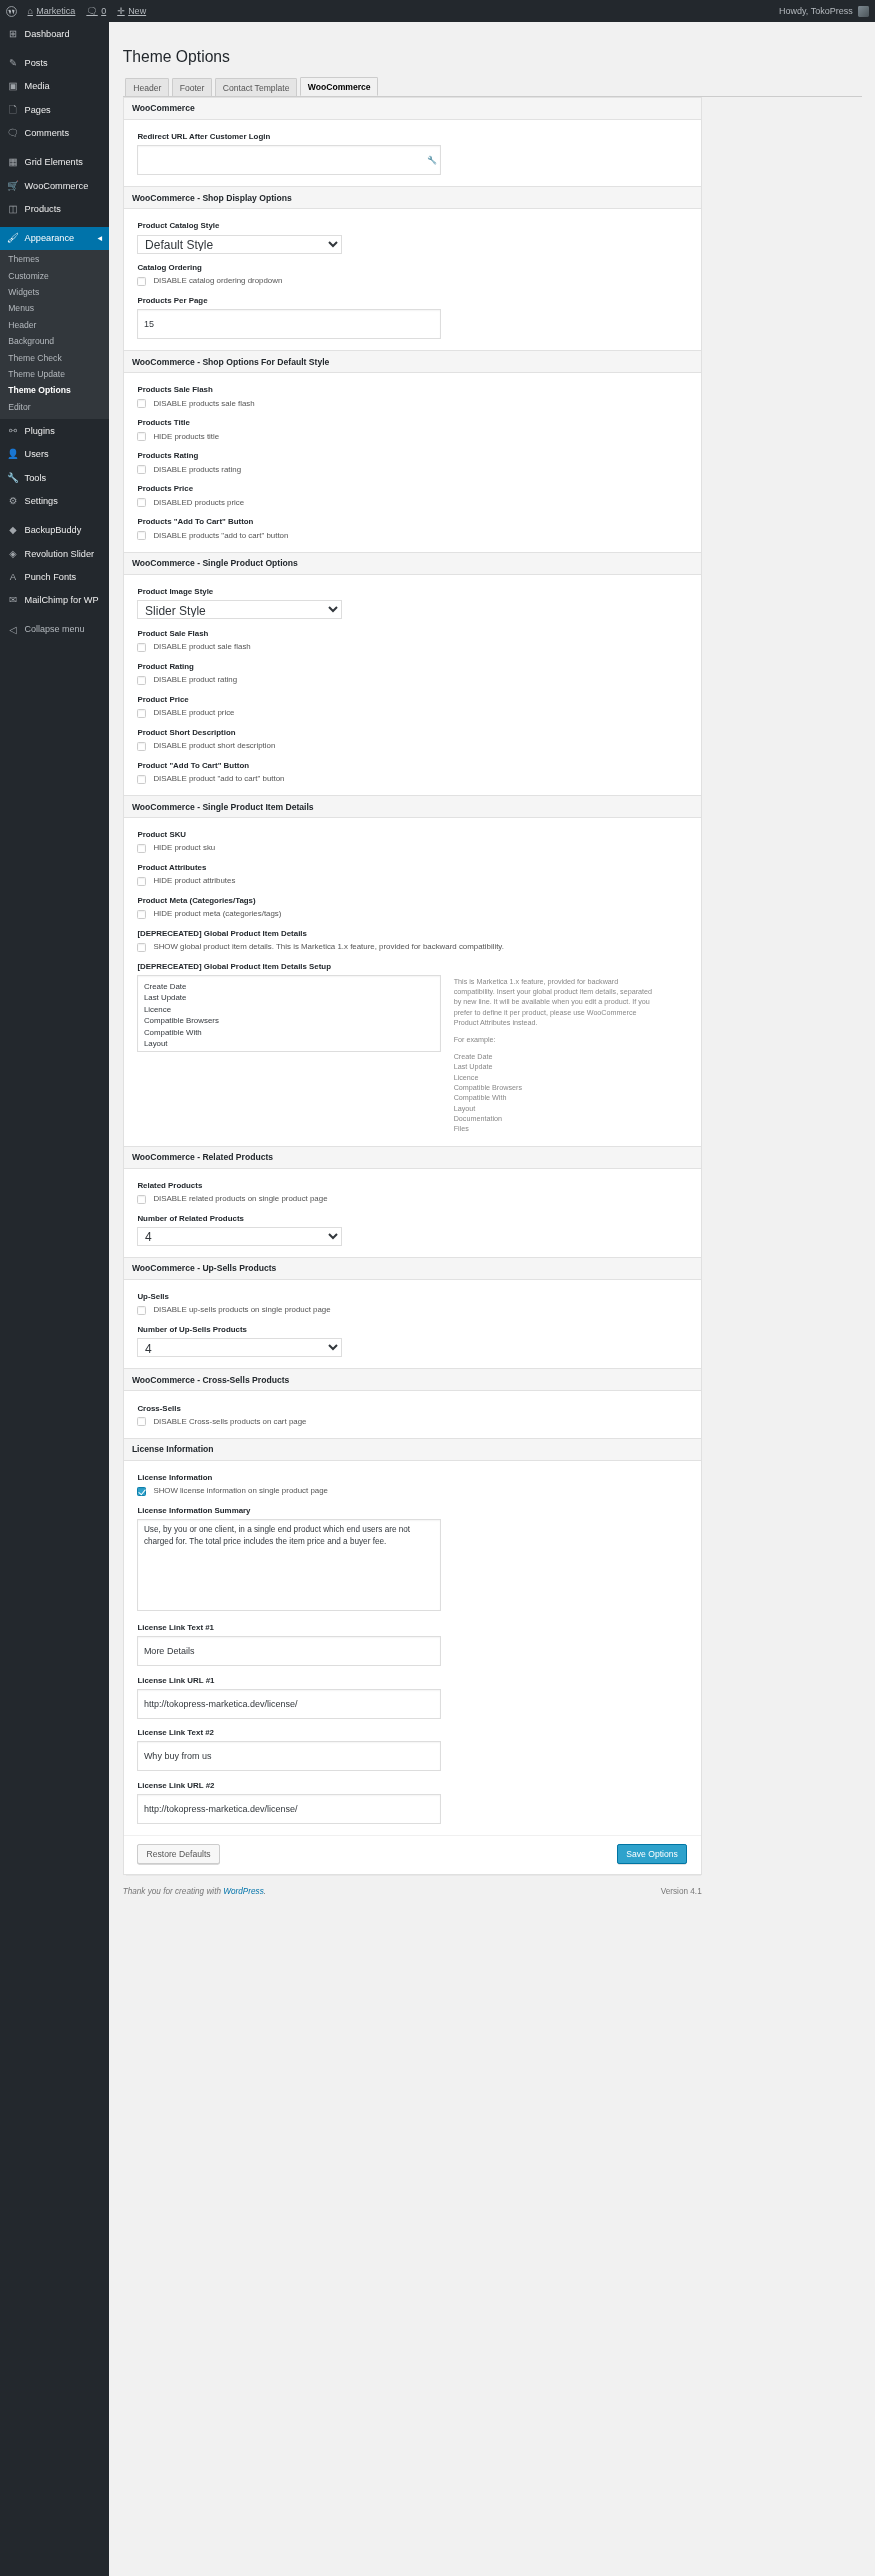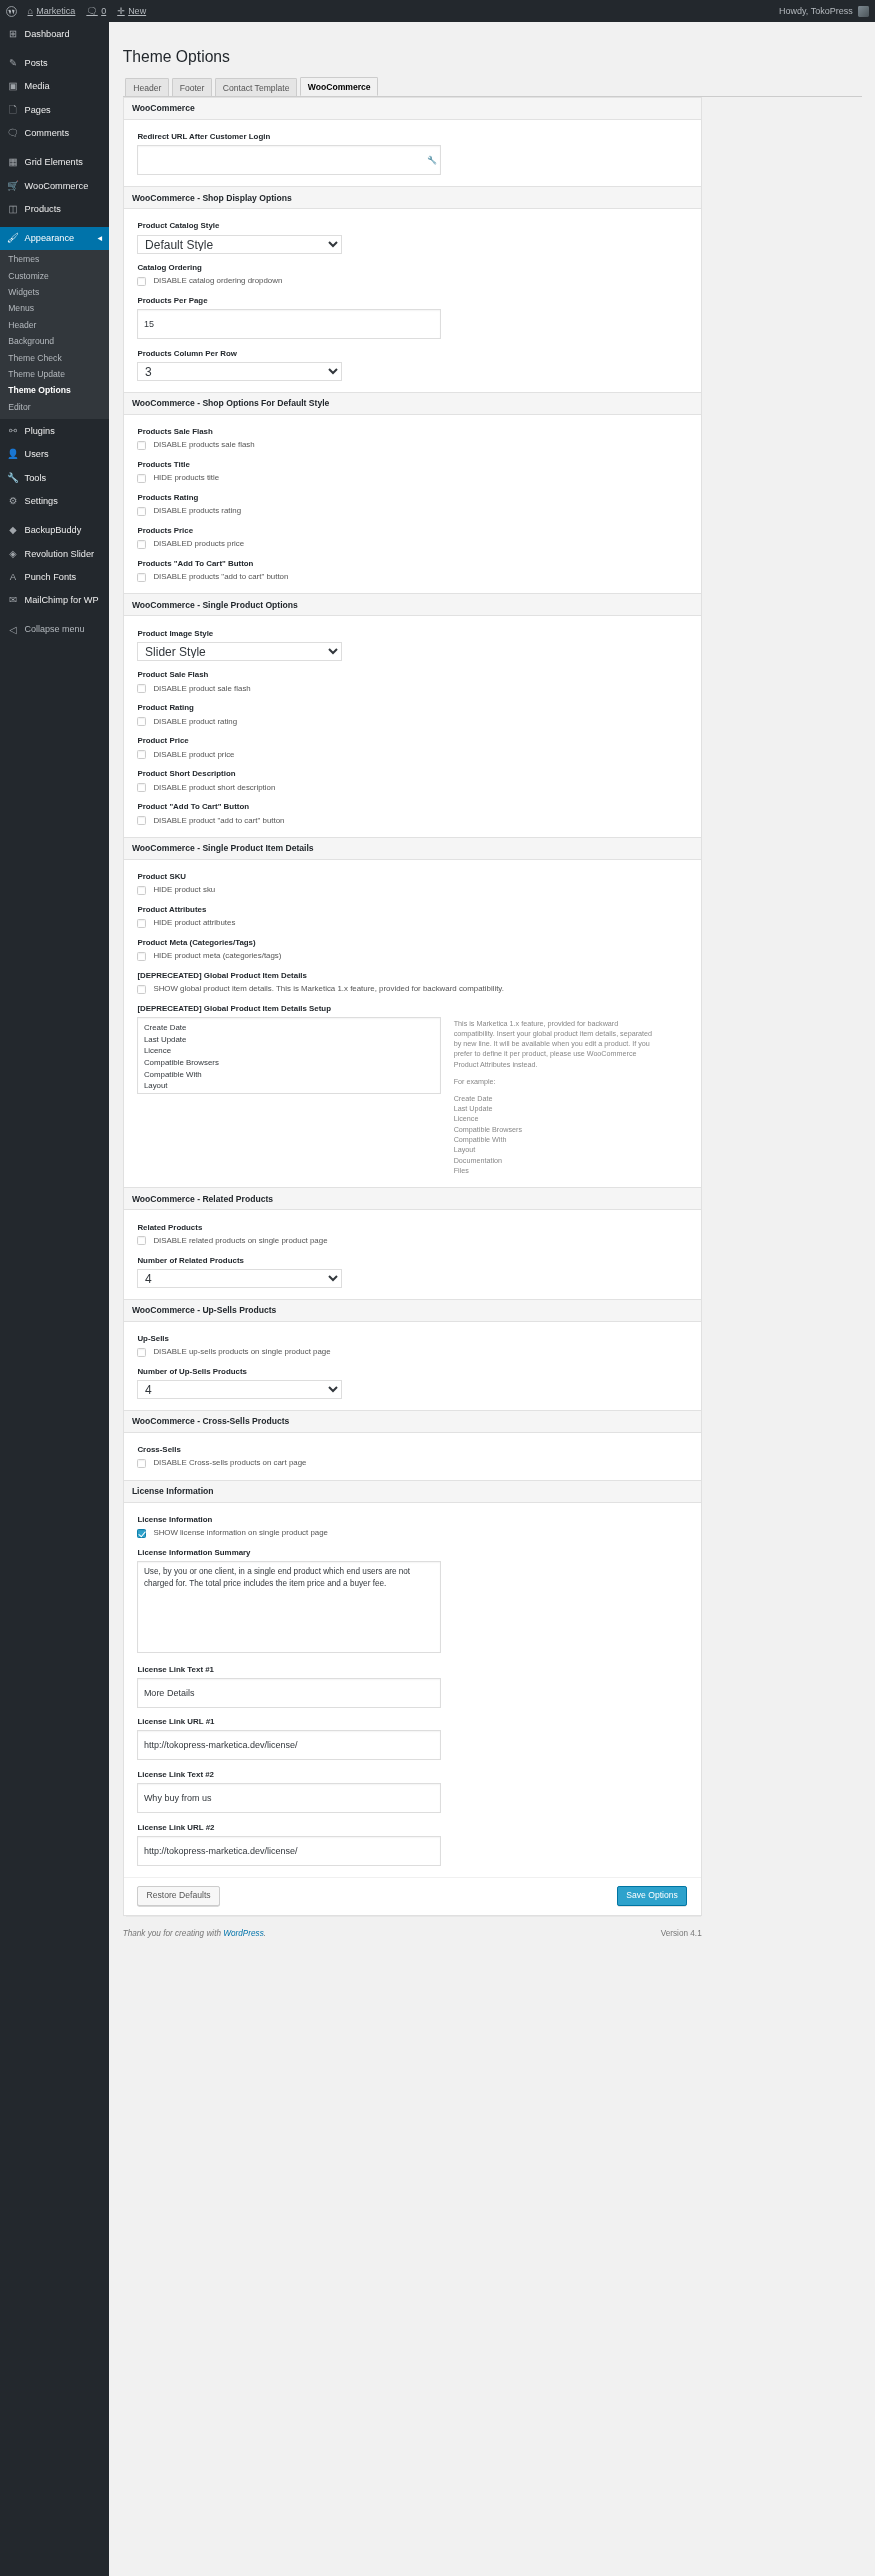--- a/index.html
+++ b/index.html
@@ -497,26 +497,20 @@
           <label class="flabel">Catalog Ordering</label>
           <div class="chk-row">
             <span class="chk"></span>
             <span class="chk-label">DISABLE catalog ordering dropdown</span>
           </div>
         </div>
         <div class="field">
           <label class="flabel">Products Per Page</label>
           <input type="text" value="15" style="">
         </div>
-        <div class="field">
-          <label class="flabel">Products Column Per Row</label>
-          <select>
-            <option>3</option>
-          </select>
-        </div>
       </div>
 
       <div class="section-head">WooCommerce - Shop Options For Default Style</div>
       <div class="section-body">
         <div class="field">
           <label class="flabel">Products Sale Flash</label>
           <div class="chk-row">
             <span class="chk"></span>
             <span class="chk-label">DISABLE products sale flash</span>
           </div>

